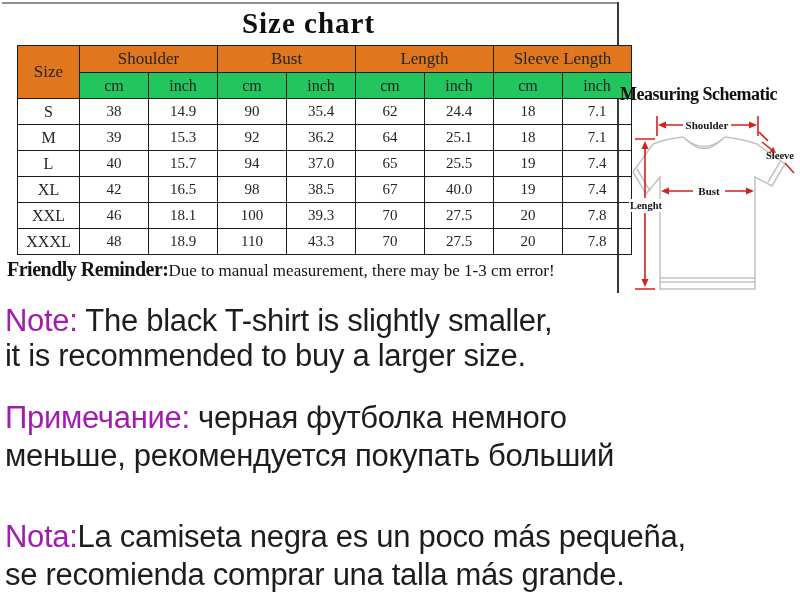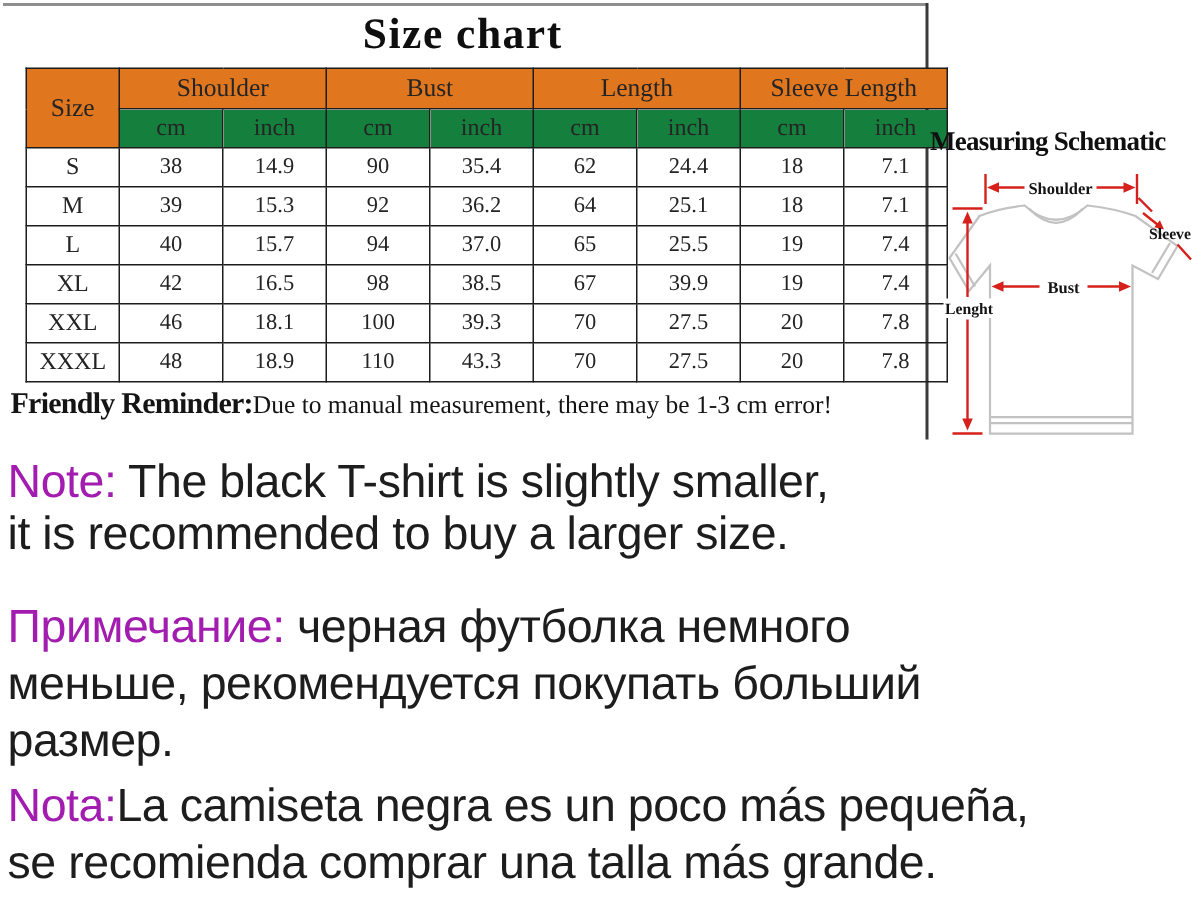--- a/index.html
+++ b/index.html
@@ -9,21 +9,21 @@
   .topline{position:absolute;left:2px;top:2px;width:616px;height:2px;background:#8f8f8f;}
   .vline{position:absolute;left:617px;top:2px;width:2px;height:291px;background:#3a3a3a;}
 
   .chart-title{position:absolute;left:0;top:7px;width:617px;text-align:center;
         font-size:29px;font-weight:bold;letter-spacing:1px;color:#0f0f0f;white-space:nowrap;}
 
   table.size{position:absolute;left:17px;top:45px;border-collapse:collapse;table-layout:fixed;width:614px;}
   table.size td,table.size th{border:1px solid #1c1c1c;text-align:center;padding:0;
         font-weight:normal;color:#242424;overflow:hidden;}
   .grp{background:#e0761e;font-size:17px;height:26px;color:#1c1104;}
-  .unit{background:#15803d;font-size:16px;height:25px;color:#1c1104;}
+  .unit{background:#22c55e;font-size:16px;height:25px;color:#1c1104;}
   .szhead{background:#e0761e;font-size:17px;color:#1c1104;}
   .szcell{font-size:16px;height:25px;}
   .valcell{font-size:15px;height:25px;}
 
   .reminder{position:absolute;left:7px;top:258px;white-space:nowrap;color:#141414;font-size:17px;}
   .reminder .rlabel{font-size:20px;font-weight:bold;letter-spacing:-0.5px;}
 
   .schem-title{position:absolute;left:620px;top:84px;font-size:18px;font-weight:bold;
         letter-spacing:-0.5px;white-space:nowrap;color:#0f0f0f;}
   svg.tshirt{position:absolute;left:625px;top:106px;}
@@ -109,21 +109,21 @@
       <td class="valcell">19</td>
       <td class="valcell">7.4</td>
     </tr>
     <tr>
       <td class="szcell">XL</td>
       <td class="valcell">42</td>
       <td class="valcell">16.5</td>
       <td class="valcell">98</td>
       <td class="valcell">38.5</td>
       <td class="valcell">67</td>
-      <td class="valcell">39.9</td>
+      <td class="valcell">40.0</td>
       <td class="valcell">19</td>
       <td class="valcell">7.4</td>
     </tr>
     <tr>
       <td class="szcell">XXL</td>
       <td class="valcell">46</td>
       <td class="valcell">18.1</td>
       <td class="valcell">100</td>
       <td class="valcell">39.3</td>
       <td class="valcell">70</td>
@@ -188,21 +188,20 @@
   </svg>
 
   <div class="note note-en">
     <div><span class="lead">Note: </span><span>The black T-shirt is slightly smaller,</span></div>
     <div>it is recommended to buy a larger size.</div>
   </div>
 
   <div class="note note-ru">
     <div><span class="lead">Примечание: </span><span>черная футболка немного</span></div>
     <div>меньше, рекомендуется покупать больший</div>
-    <div>размер.</div>
   </div>
 
   <div class="note note-es">
     <div><span class="lead">Nota:</span><span>La camiseta negra es un poco más pequeña,</span></div>
     <div>se recomienda comprar una talla más grande.</div>
   </div>
 
 </div>
 
 </body></html>

